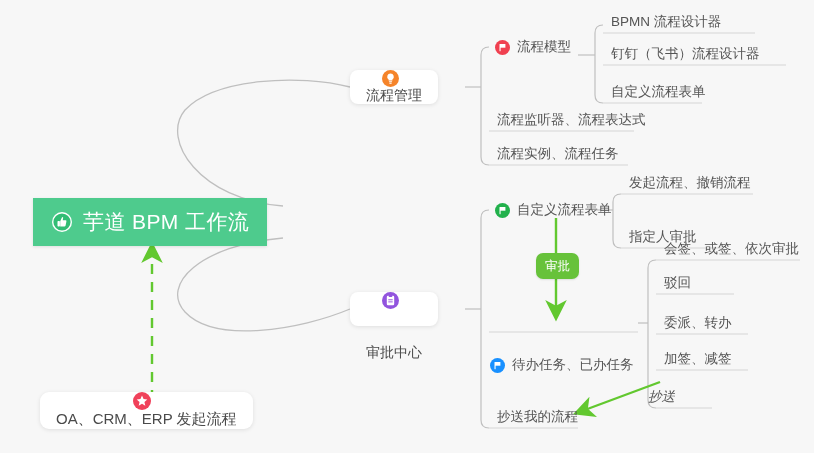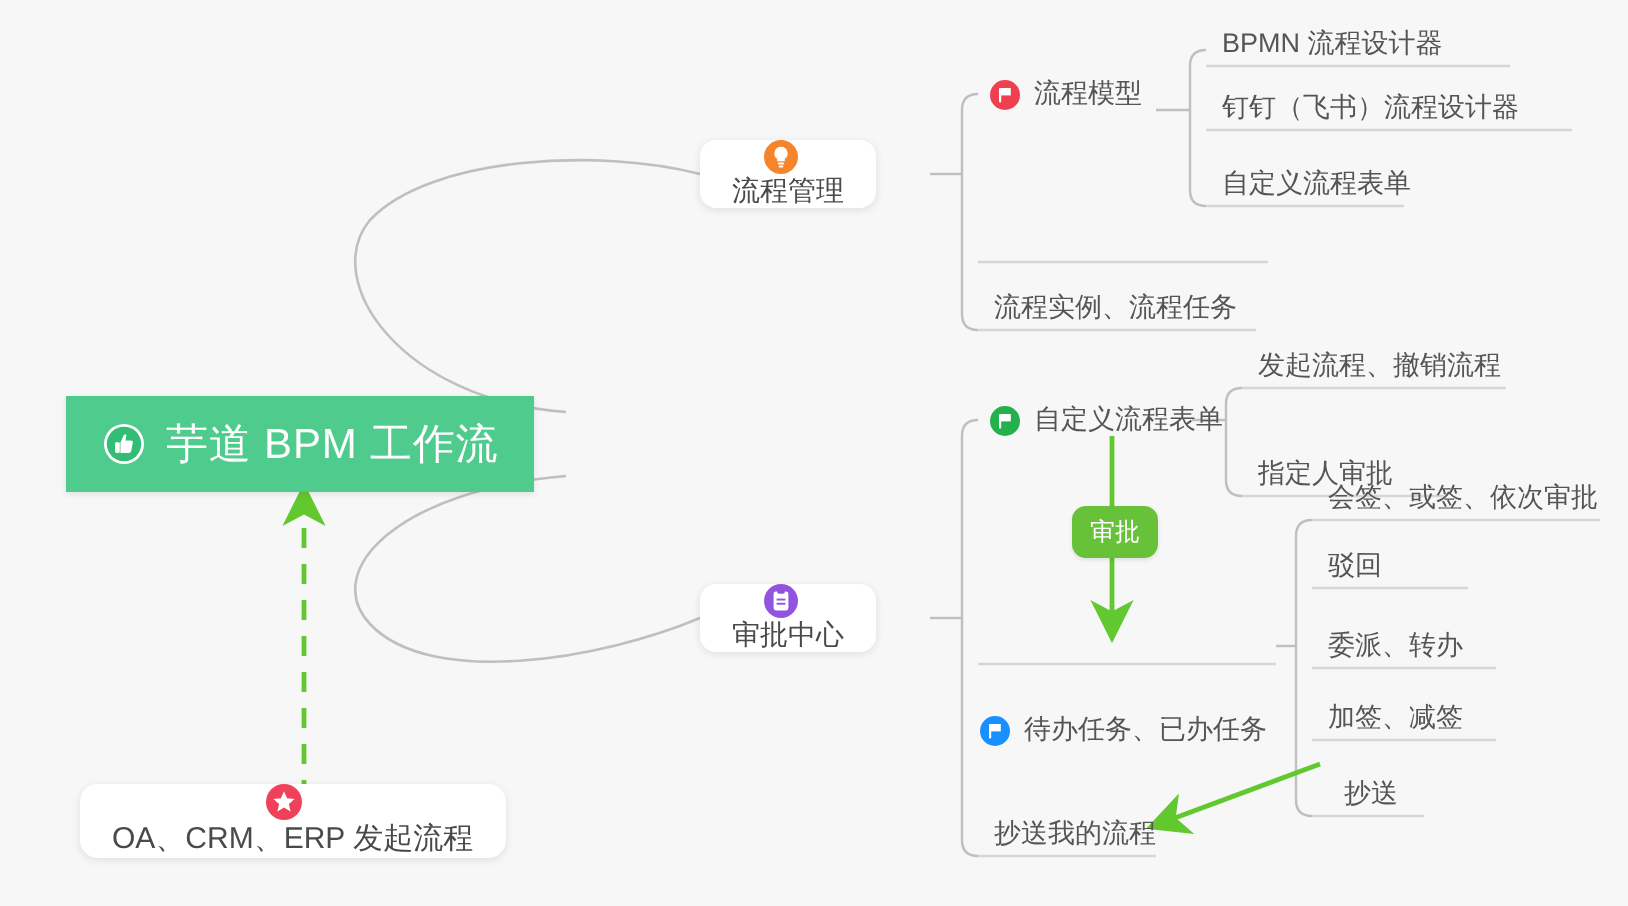--- a/index.html
+++ b/index.html
@@ -201,25 +201,28 @@
   <div class="node leaf" style="left:603px; top:8px;">
     <span class="label">BPMN 流程设计器</span>
   </div>
   <div class="node leaf" style="left:603px; top:40px;">
     <span class="label">钉钉（飞书）流程设计器</span>
   </div>
   <div class="node leaf" style="left:603px; top:78px;">
     <span class="label">自定义流程表单</span>
   </div>
 
+  <div class="node leaf" style="left:489px; top:106px;">
+    <span class="label">流程监听器、流程表达式</span>
+  </div>
   <div class="node leaf" style="left:489px; top:140px;">
     <span class="label">流程实例、流程任务</span>
   </div>
 
-  <div class="node card" style="left:350px; top:292px;">
+  <div class="node card" style="left:350px; top:292px;gap:35px;">
     <span class="ico">
       <svg width="17" height="17" viewBox="0 0 17 17">
         <circle cx="8.5" cy="8.5" r="8.5" fill="#9254de"></circle>
         <rect x="4.8" y="3.8" width="7.4" height="9.4" rx="1.2" fill="#ffffff"></rect>
         <rect x="6.6" y="2.9" width="3.8" height="2.0" rx="0.9" fill="#9254de"></rect>
         <rect x="6.3" y="7.3" width="4.4" height="0.95" fill="#9254de"></rect>
         <rect x="6.3" y="9.4" width="4.4" height="0.95" fill="#9254de"></rect>
       </svg>
     </span>
     <span class="label">审批中心</span>
@@ -259,21 +262,21 @@
   </div>
   <div class="node leaf" style="left:656px; top:269px;">
     <span class="label">驳回</span>
   </div>
   <div class="node leaf" style="left:656px; top:309px;">
     <span class="label">委派、转办</span>
   </div>
   <div class="node leaf" style="left:656px; top:345px;">
     <span class="label">加签、减签</span>
   </div>
-  <div class="node leaf" style="left:664px; top:383px;">
+  <div class="node leaf" style="left:640px; top:383px;font-style:italic;">
     <span class="label">抄送</span>
   </div>
 
   <div class="node leaf" style="left:489px; top:403px;">
     <span class="label">抄送我的流程</span>
   </div>
 
   <div class="badge" style="left:536px; top:253px;">
     <span>审批</span>
   </div>

